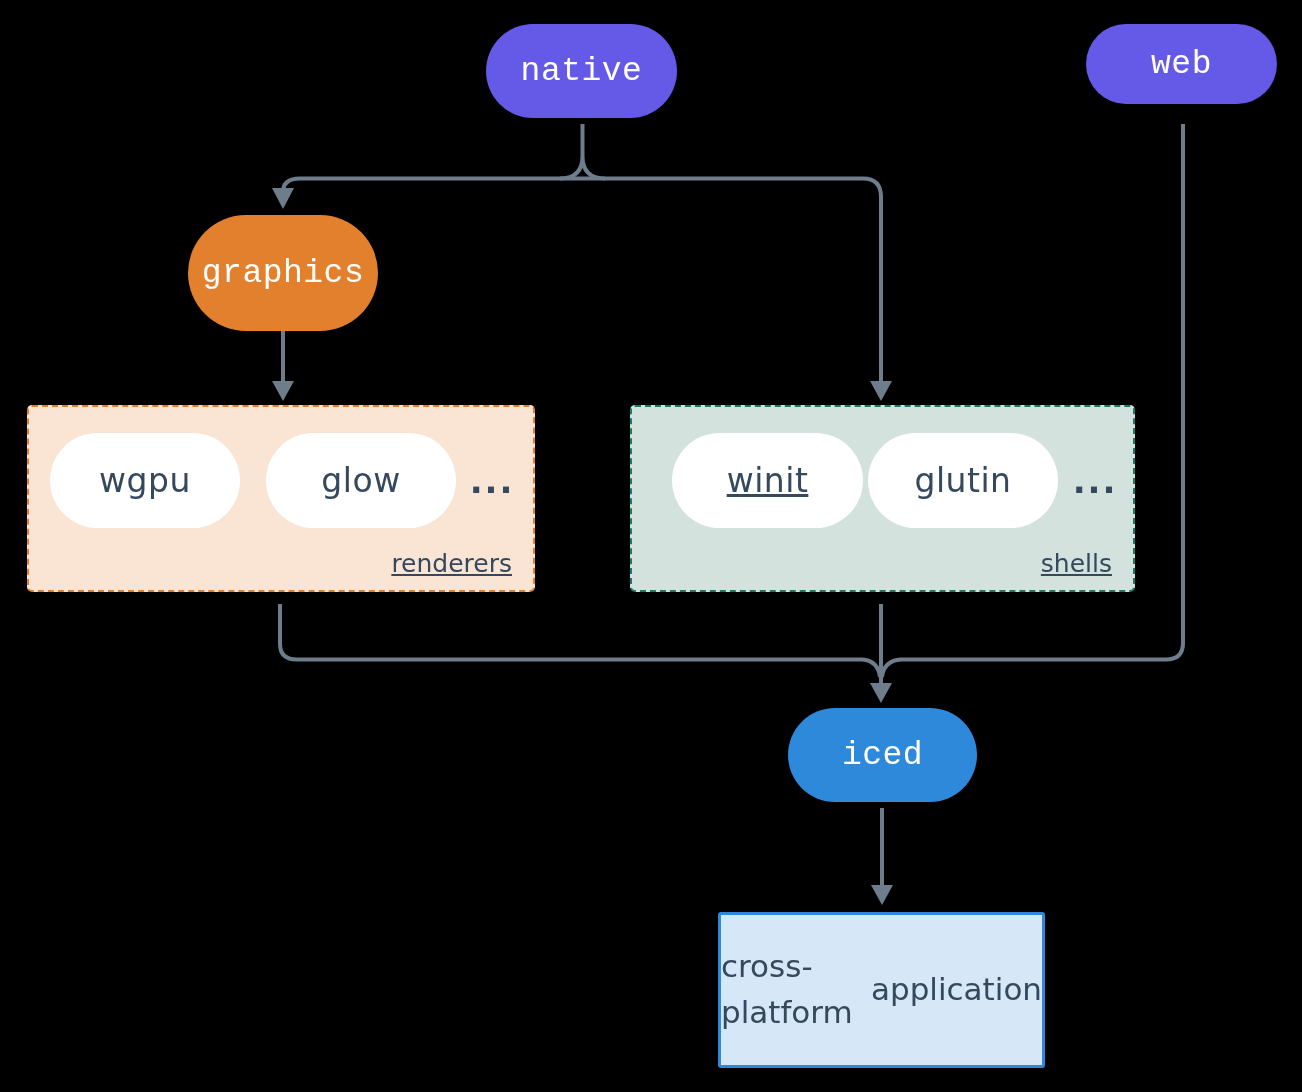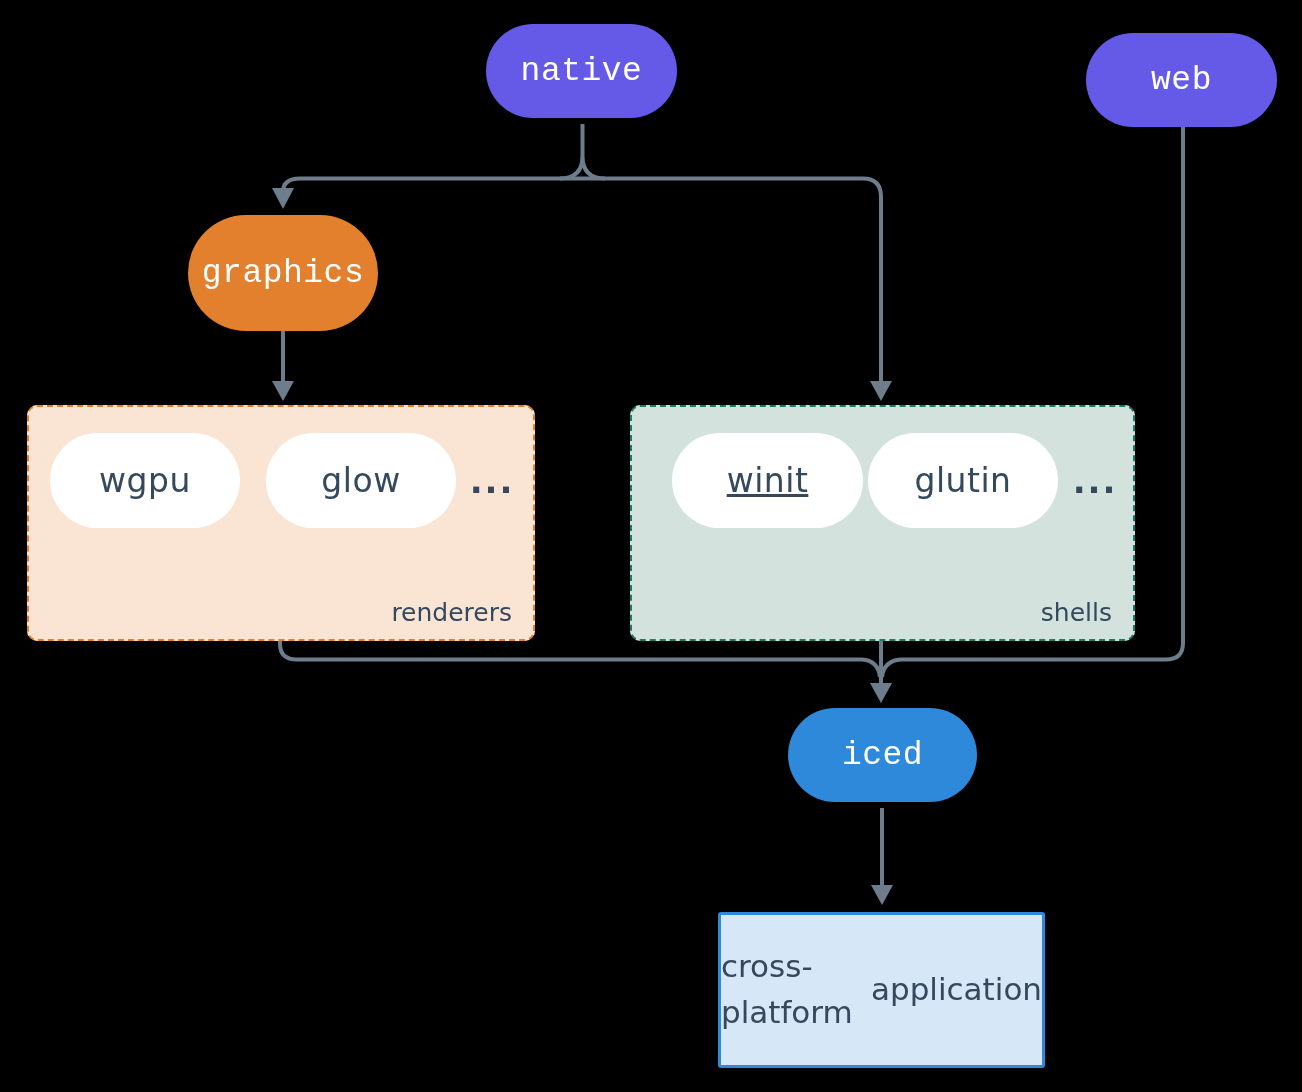--- a/index.html
+++ b/index.html
@@ -42,22 +42,22 @@
     color: var(--white_text);
     font-family: Liberation Mono, monospace;
   }
   .pill.purple { background: var(--purple); }
   .pill.orange { background: var(--orange); }
   .pill.blue   { background: var(--blue); }
 
   .groupbox {
     position: absolute;
     width: 508px;
-    height: 236px;
-    border-radius: 10px;
+    height: 187px;
+    border-radius: 5px;
   }
   .groupbox.peach { background: var(--peach_bg); border: 2px dashed var(--peach_border); }
   .groupbox.sage  { background: var(--sage_bg);  border: 2px dashed var(--sage_border); }
 
   .item-pill {
     position: absolute;
     top: 26px;
     height: 95px;
     display: flex;
     align-items: center;
@@ -80,20 +80,21 @@
     font-weight: 700;
     letter-spacing: 2px;
     color: var(--dark_text);
   }
   .group-label {
     position: absolute;
     right: 21px;
     bottom: 12px;
     font-size: 25px;
     color: var(--dark_text);
+    text-decoration: underline;
   }
   .app-box {
     position: absolute;
     left: 718px;
     top: 912px;
     width: 327px;
     height: 156px;
     background: var(--app_bg);
     border: 3px solid var(--app_border);
     border-radius: 3px;
@@ -132,21 +133,21 @@
     <polygon class="arrowhead" points="870,683 892,683 881,703"></polygon>
 
     <path class="edge" d="M 882 808 L 882 886"></path>
     <polygon class="arrowhead" points="871,885 893,885 882,905"></polygon>
   </svg>
 
   <div class="pill purple" style="left:486px; top:24px; width:191px; height:94px;">
     <span>native</span>
   </div>
 
-  <div class="pill purple" style="left:1086px; top:24px; width:191px; height:94px;margin-top:9px;">
+  <div class="pill purple" style="left:1086px; top:24px; width:191px; height:80px;">
     <span>web</span>
   </div>
 
   <div class="pill orange" style="left:188px; top:215px; width:190px; height:116px;">
     <span>graphics</span>
   </div>
 
   <div class="groupbox peach" style="left:27px; top:405px;">
     <div class="item-pill" style="left:21px; width:190px;">
       <span>wgpu</span>

